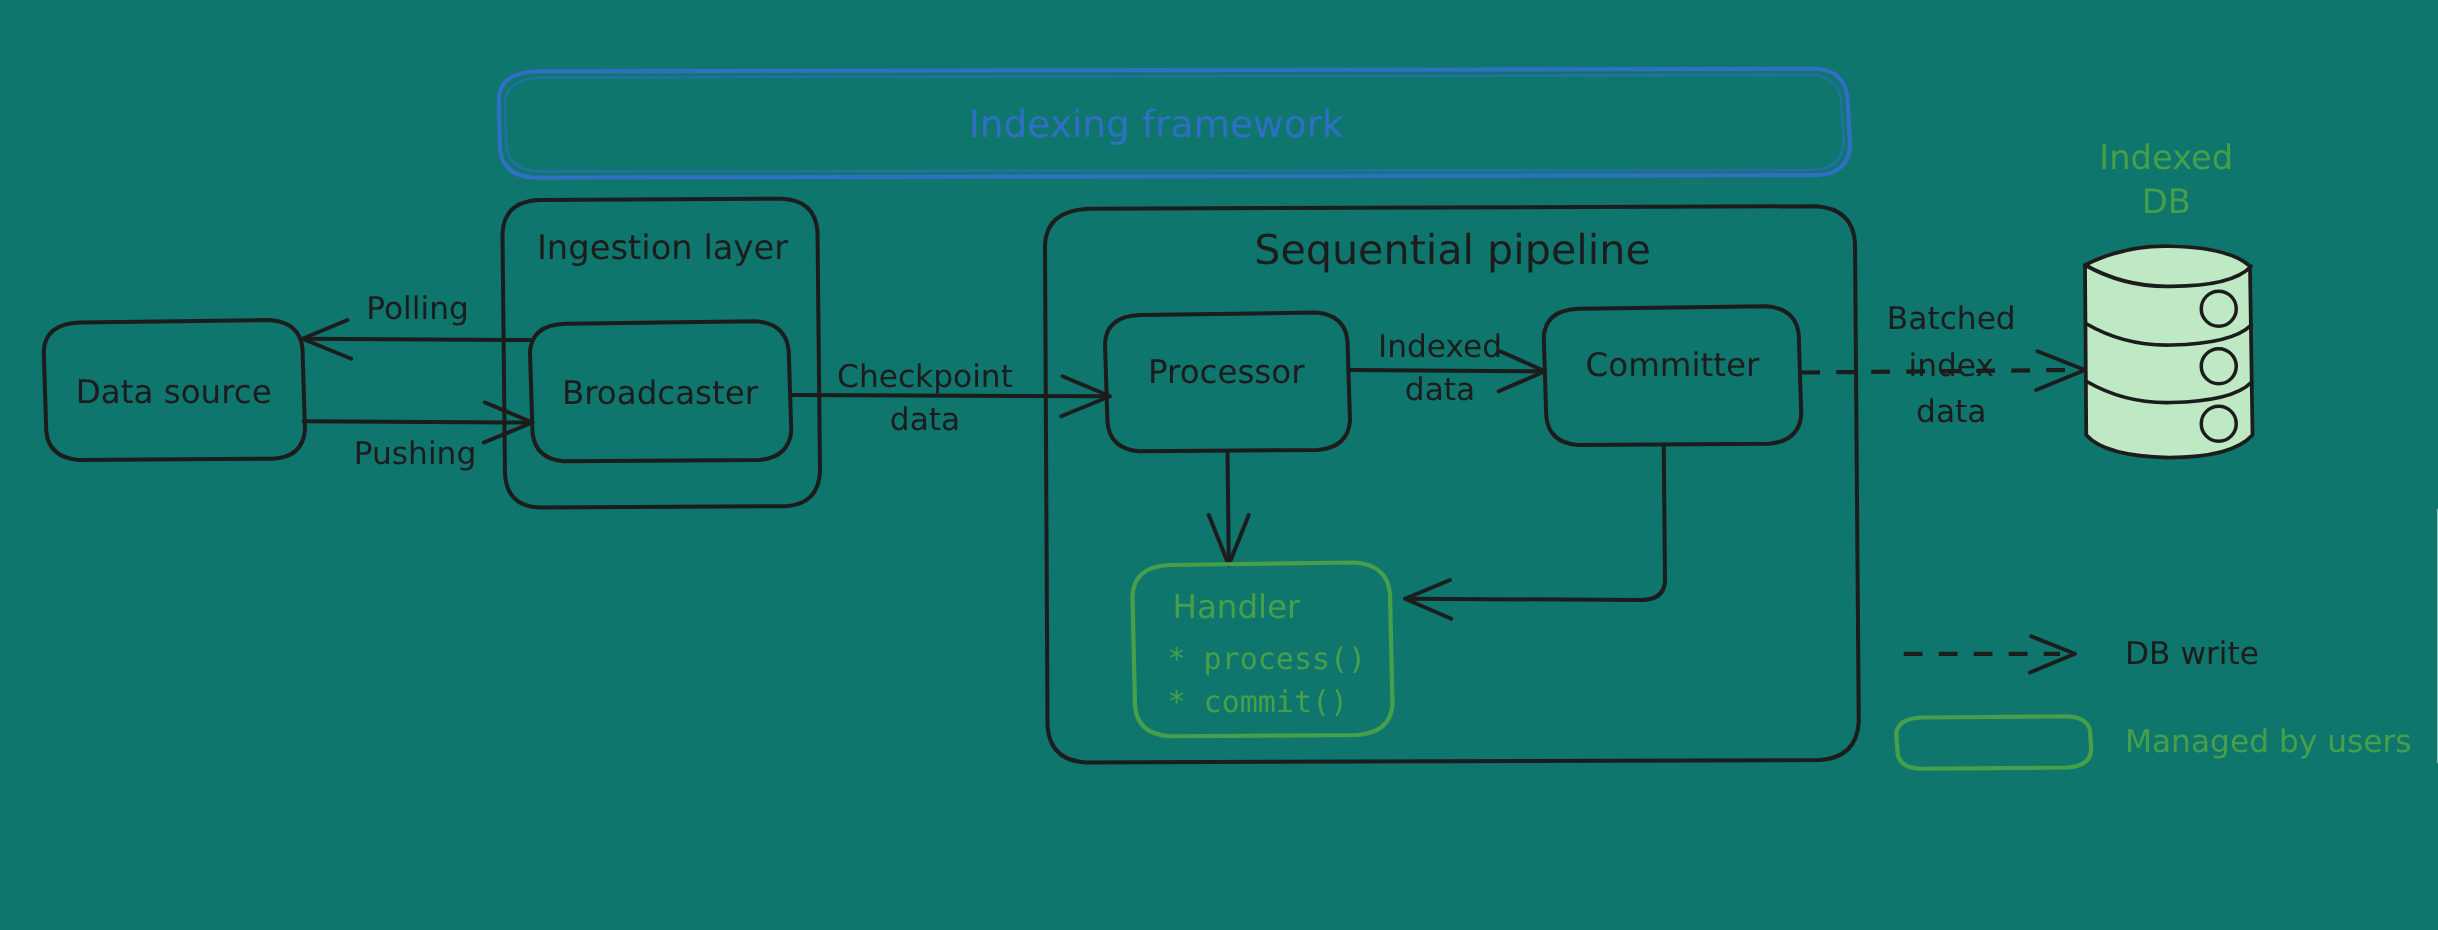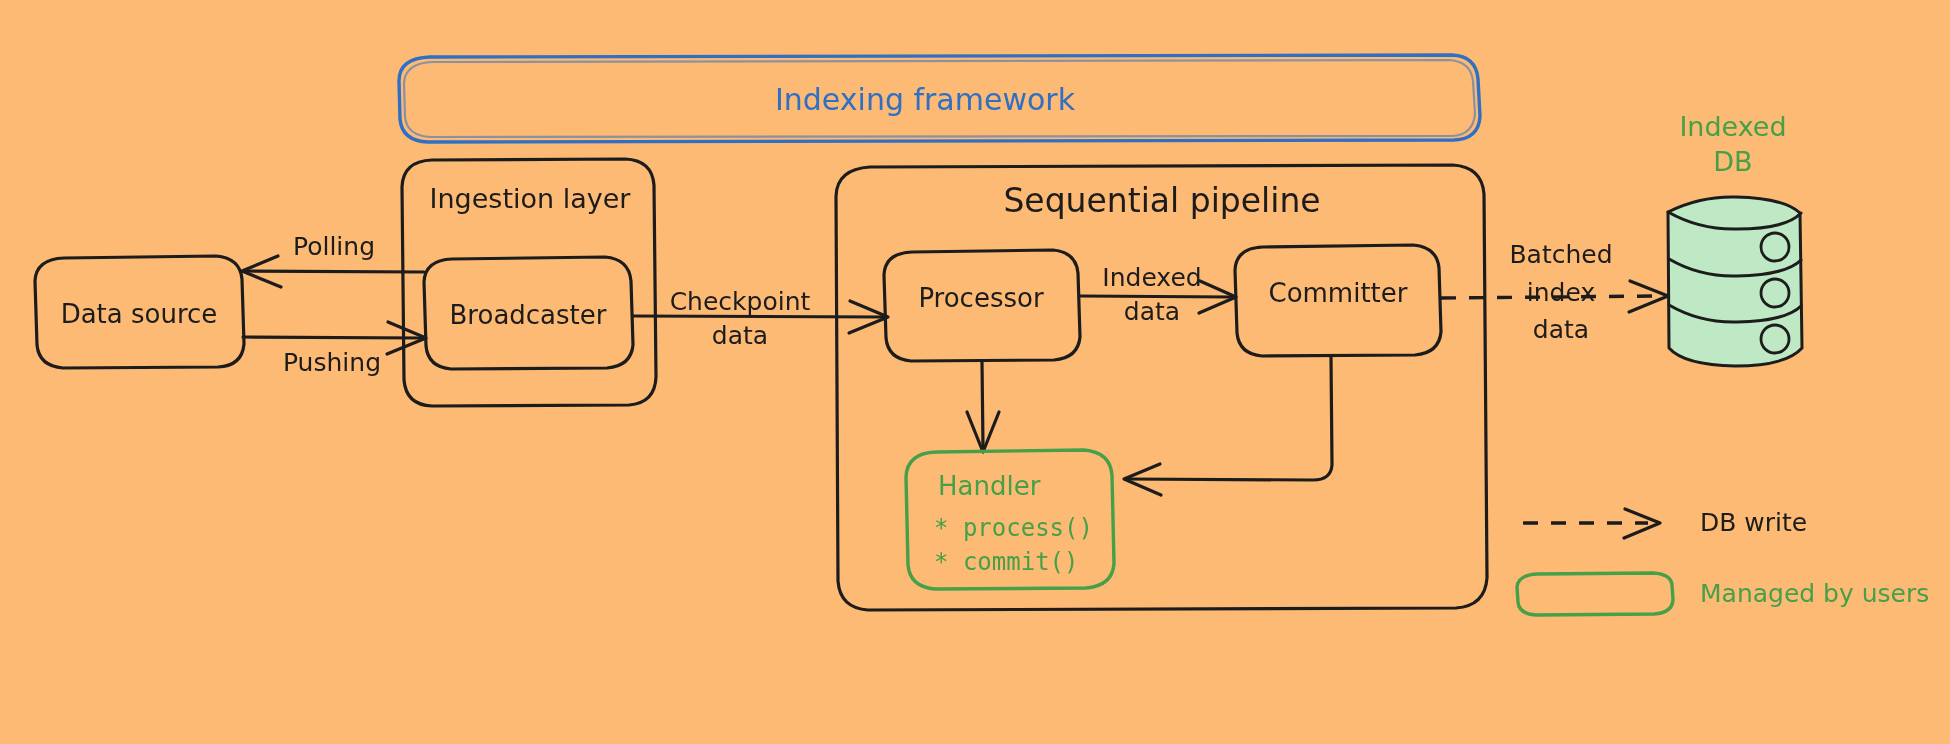--- a/index.html
+++ b/index.html
@@ -8,21 +8,21 @@
     padding: 0;
     background: #ffffff;
   }
   body {
     font-family: "DejaVu Sans", sans-serif;
   }
   #stage {
     position: relative;
     width: 1950px;
     height: 744px;
-    background: #fdba74;
+    background: #0f766e;
     overflow: hidden;
   }
   #diagram-svg {
     position: absolute;
     top: 0;
     left: 0;
     width: 1950px;
     height: 744px;
   }
   .hand-text {

